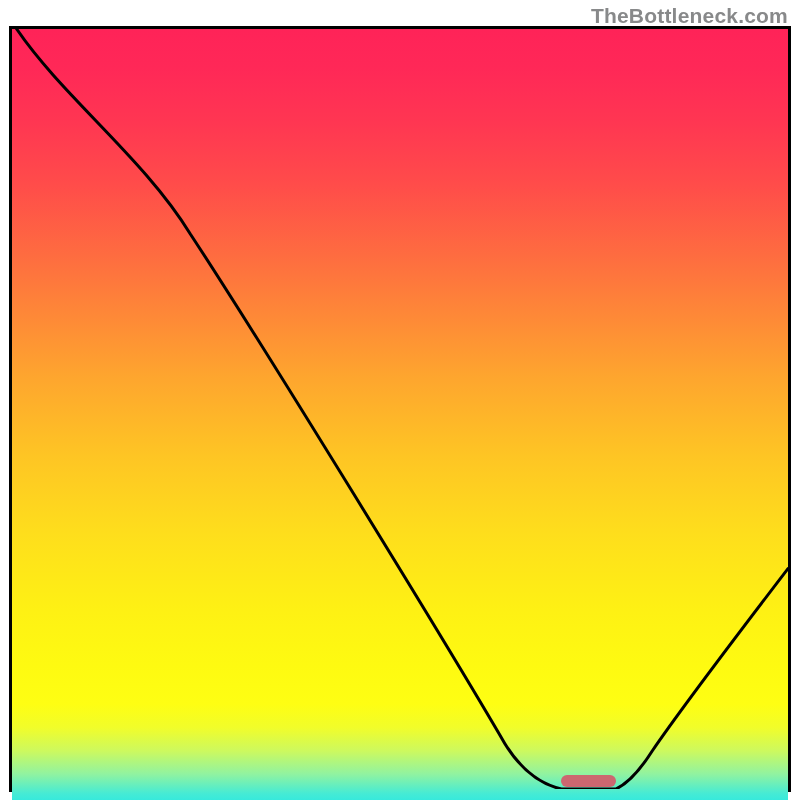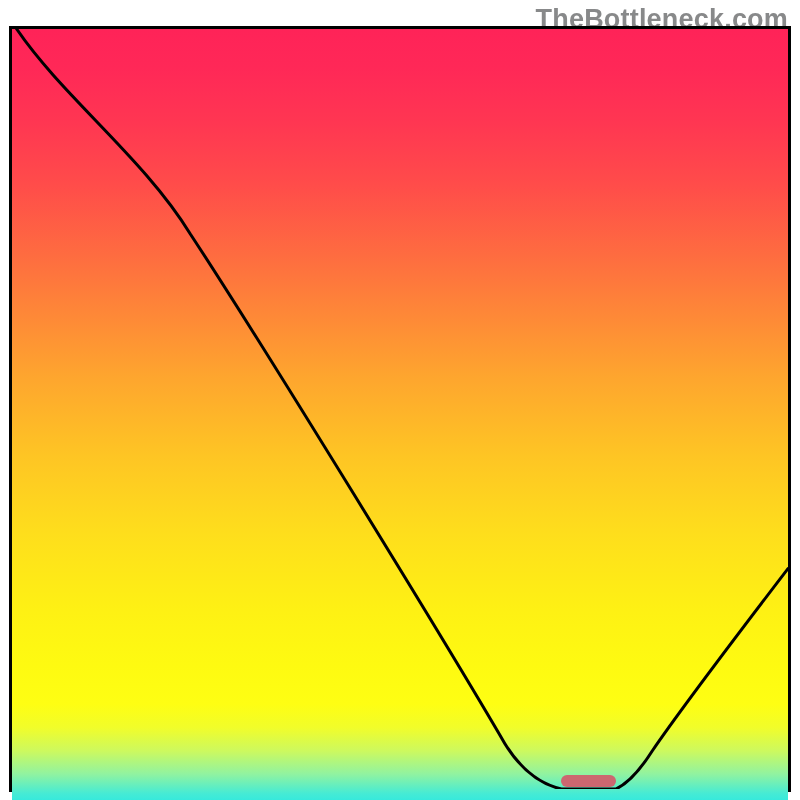--- a/index.html
+++ b/index.html
@@ -37,21 +37,21 @@
     position: absolute;
     height: 12px;
     border-radius: 6px;
     background: #cc6770;
   }
   .watermark {
     position: absolute;
     top: 4px;
     right: 12px;
     font-family: Arial, Helvetica, sans-serif;
-    font-size: 27px;
+    font-size: 21px;
     font-weight: bold;
     letter-spacing: 0.2px;
     color: #88898a;
     user-select: none;
   }
 </style>
 </head>
 <body>
 
 <div class="watermark">TheBottleneck.com</div>

